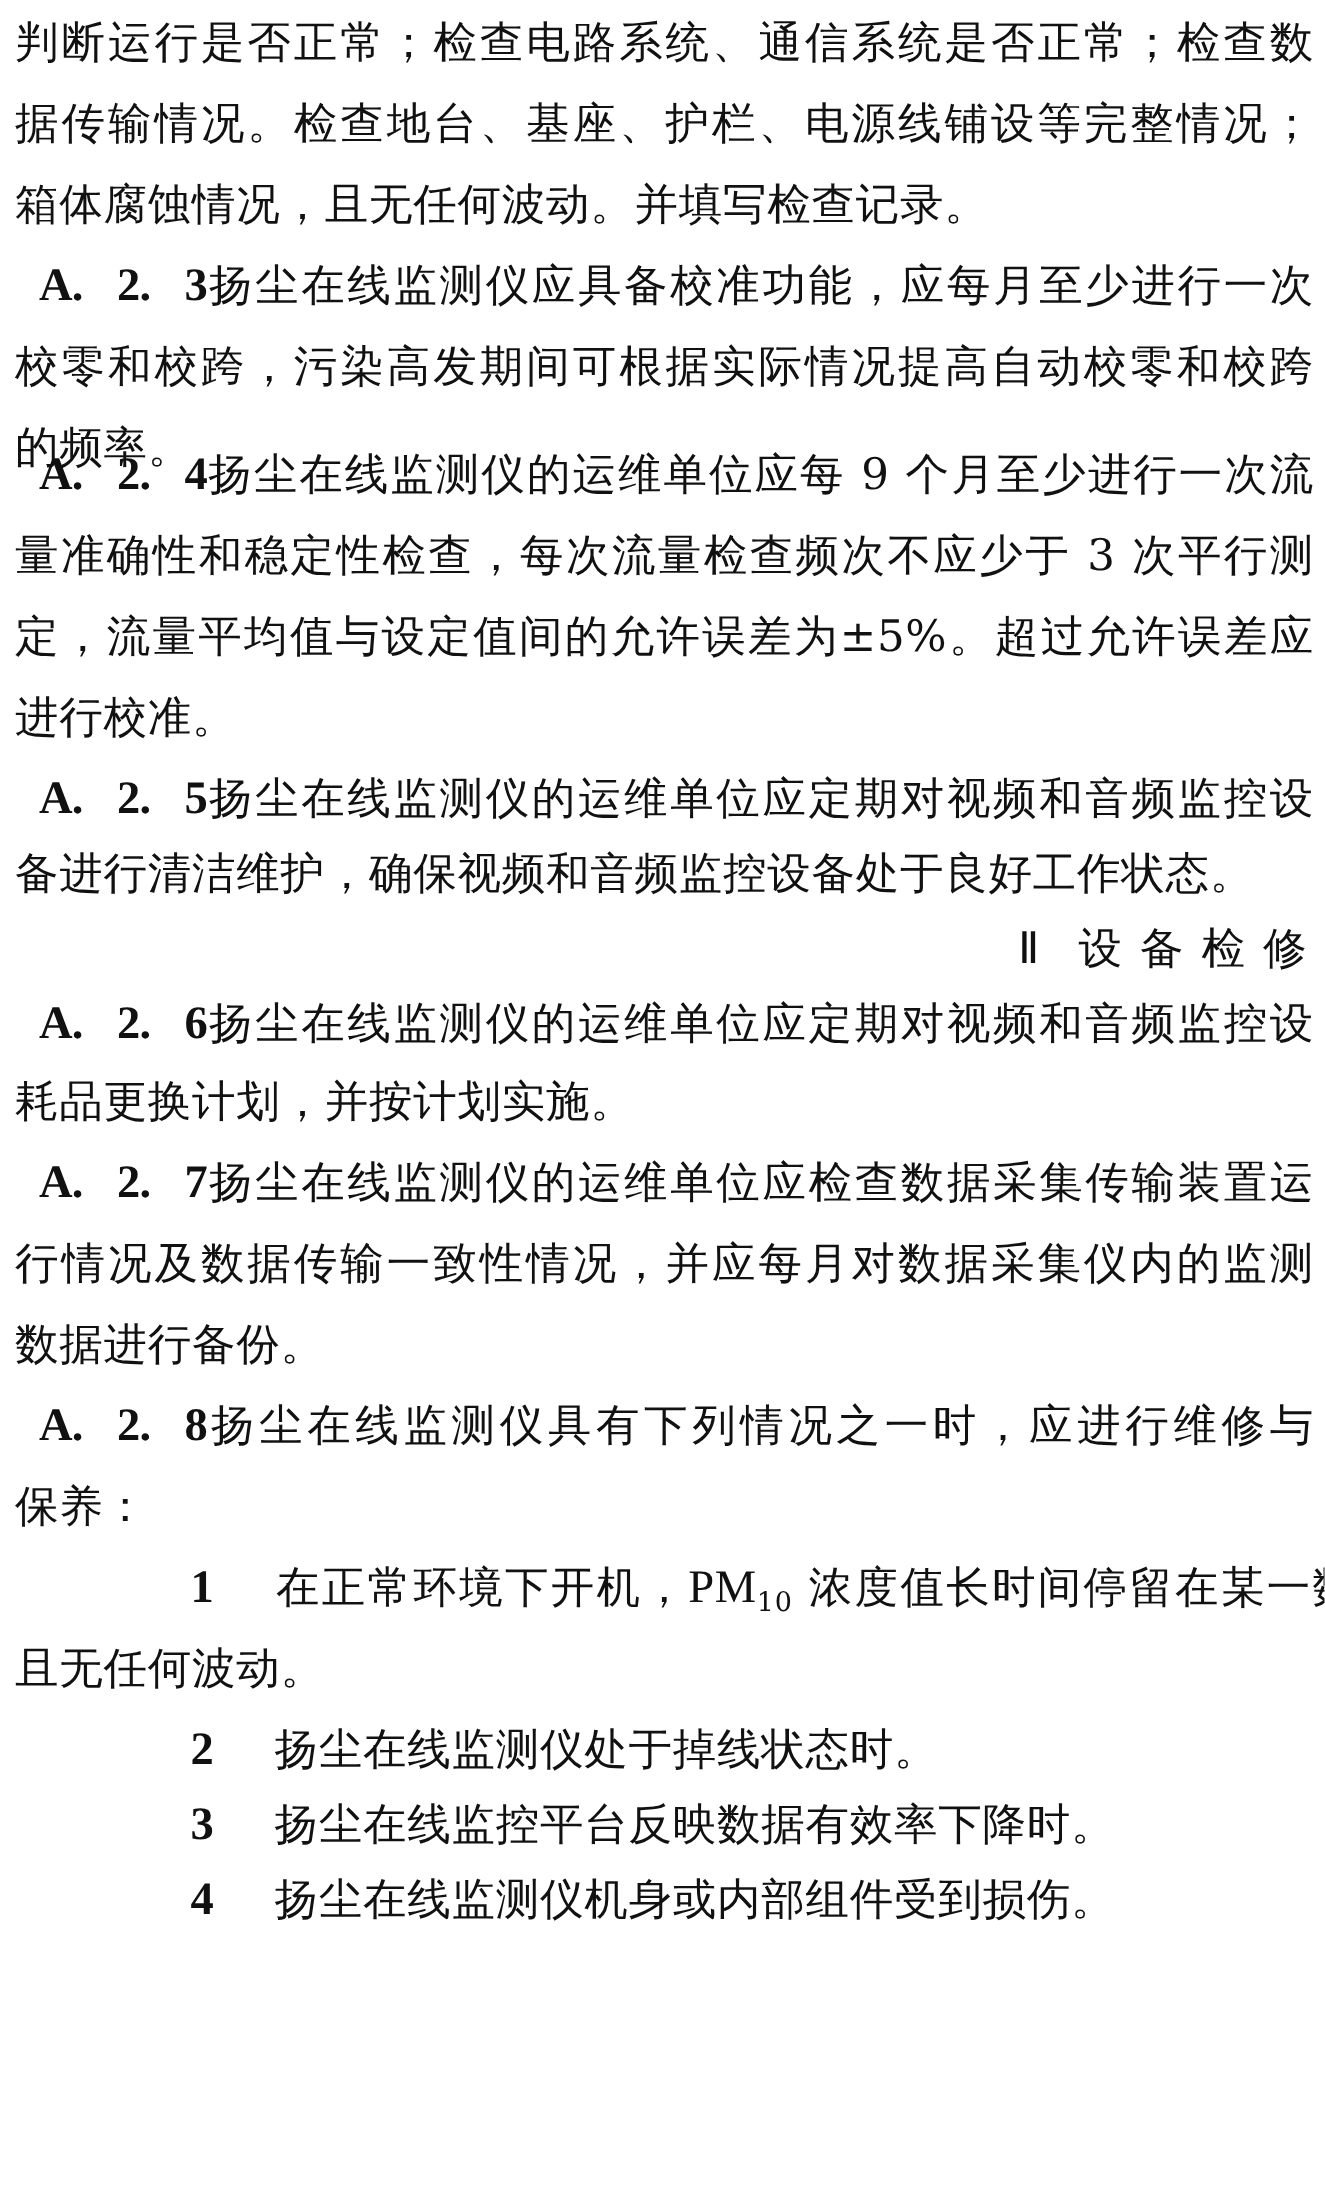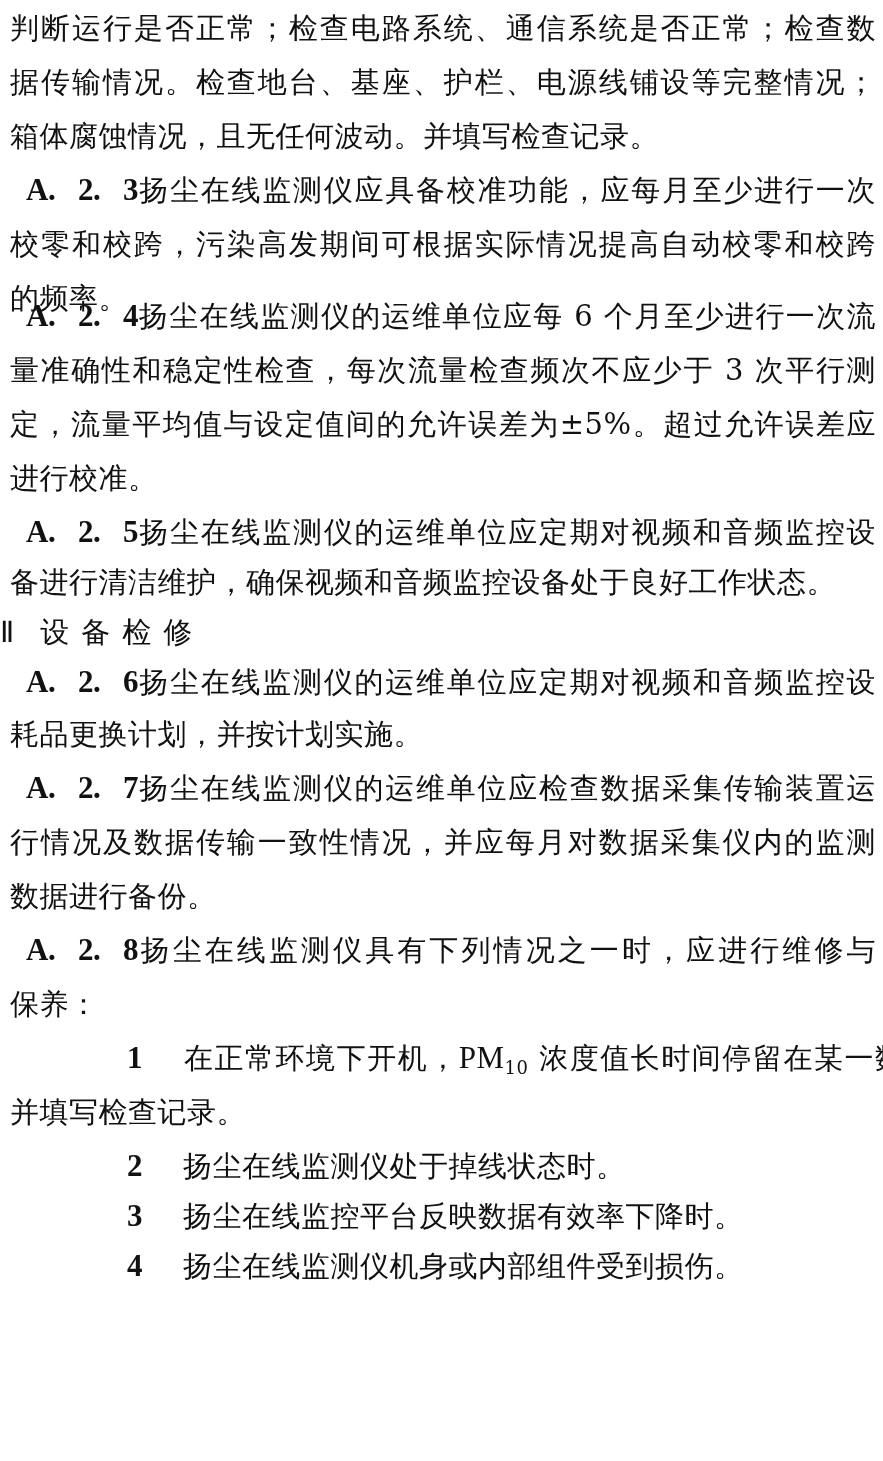--- a/index.html
+++ b/index.html
@@ -19,21 +19,21 @@
   .indent { left: 81px; width: 808px; margin-left: 46px; }
   .clause-no {
     font-family: "Liberation Serif", serif; font-weight: bold;
     font-size: 31px; display: inline-block; width: 112px; letter-spacing: -0.5px; margin-left: 16px;
   }
   .item-no {
     font-family: "Liberation Serif", serif; font-weight: bold;
     font-size: 31px; display: inline-block; width: 56px;
   }
   .heading {
-    position: absolute; left: 0; width: 883px; text-align: left;
+    position: absolute; left: 0; width: 883px; text-align: right;
     font-size: 29px; line-height: 40px; letter-spacing: 12px;
   }
   .roman { font-family: "Liberation Serif", serif; margin-right: 14px; }
   .latin { font-family: "Liberation Serif", serif; font-size: 31px; }
   sub { font-size: 18px; vertical-align: -6px; }
 </style>
 </head>
 <body>
 
 <div class="page">
@@ -42,21 +42,21 @@
   <div class="line" style="top:62px">据传输情况。检查地台、基座、护栏、电源线铺设等完整情况；</div>
   <div class="line last" style="top:116px">箱体腐蚀情况，且无任何波动。并填写检查记录。</div>
 
   <div class="line" style="top:170px">
     <span class="clause-no">A. 2. 3</span><span>扬尘在线监测仪应具备校准功能，应每月至少进行一次</span>
   </div>
   <div class="line" style="top:224px">校零和校跨，污染高发期间可根据实际情况提高自动校零和校跨</div>
   <div class="line last" style="top:278px">的频率。</div>
 
   <div class="line" style="top:296px">
-    <span class="clause-no">A. 2. 4</span><span>扬尘在线监测仪的运维单位应每 6 个月至少进行一次流</span>
+    <span class="clause-no">A. 2. 4</span><span>扬尘在线监测仪的运维单位应每 9 个月至少进行一次流</span>
   </div>
   <div class="line" style="top:350px">量准确性和稳定性检查，每次流量检查频次不应少于 3 次平行测</div>
   <div class="line" style="top:404px">定，流量平均值与设定值间的允许误差为±5%。超过允许误差应</div>
   <div class="line last" style="top:458px">进行校准。</div>
 
   <div class="line" style="top:512px">
     <span class="clause-no">A. 2. 5</span><span>扬尘在线监测仪的运维单位应定期对视频和音频监控设</span>
   </div>
   <div class="line last" style="top:562px">备进行清洁维护，确保视频和音频监控设备处于良好工作状态。</div>
 
@@ -76,21 +76,21 @@
   <div class="line" style="top:822px">行情况及数据传输一致性情况，并应每月对数据采集仪内的监测</div>
 
   <div class="line" style="top:930px">
     <span class="clause-no">A. 2. 8</span><span>扬尘在线监测仪具有下列情况之一时，应进行维修与</span>
   </div>
   <div class="line last" style="top:984px">保养：</div>
 
   <div class="line indent" style="top:1038px">
     <span class="item-no">1</span><span>在正常环境下开机，</span><span class="latin">PM</span><sub>10</sub><span> 浓度值长时间停留在某一数值</span>
   </div>
-  <div class="line last" style="top:1092px">并填写检查记录。</div>
+  <div class="line last" style="top:1092px">且无任何波动。</div>
 
   <div class="line indent last" style="top:1146px">
     <span class="item-no">2</span><span>扬尘在线监测仪处于掉线状态时。</span>
   </div>
   <div class="line indent last" style="top:1196px">
     <span class="item-no">3</span><span>扬尘在线监控平台反映数据有效率下降时。</span>
   </div>
   <div class="line indent last" style="top:1246px">
     <span class="item-no">4</span><span>扬尘在线监测仪机身或内部组件受到损伤。</span>
   </div>

